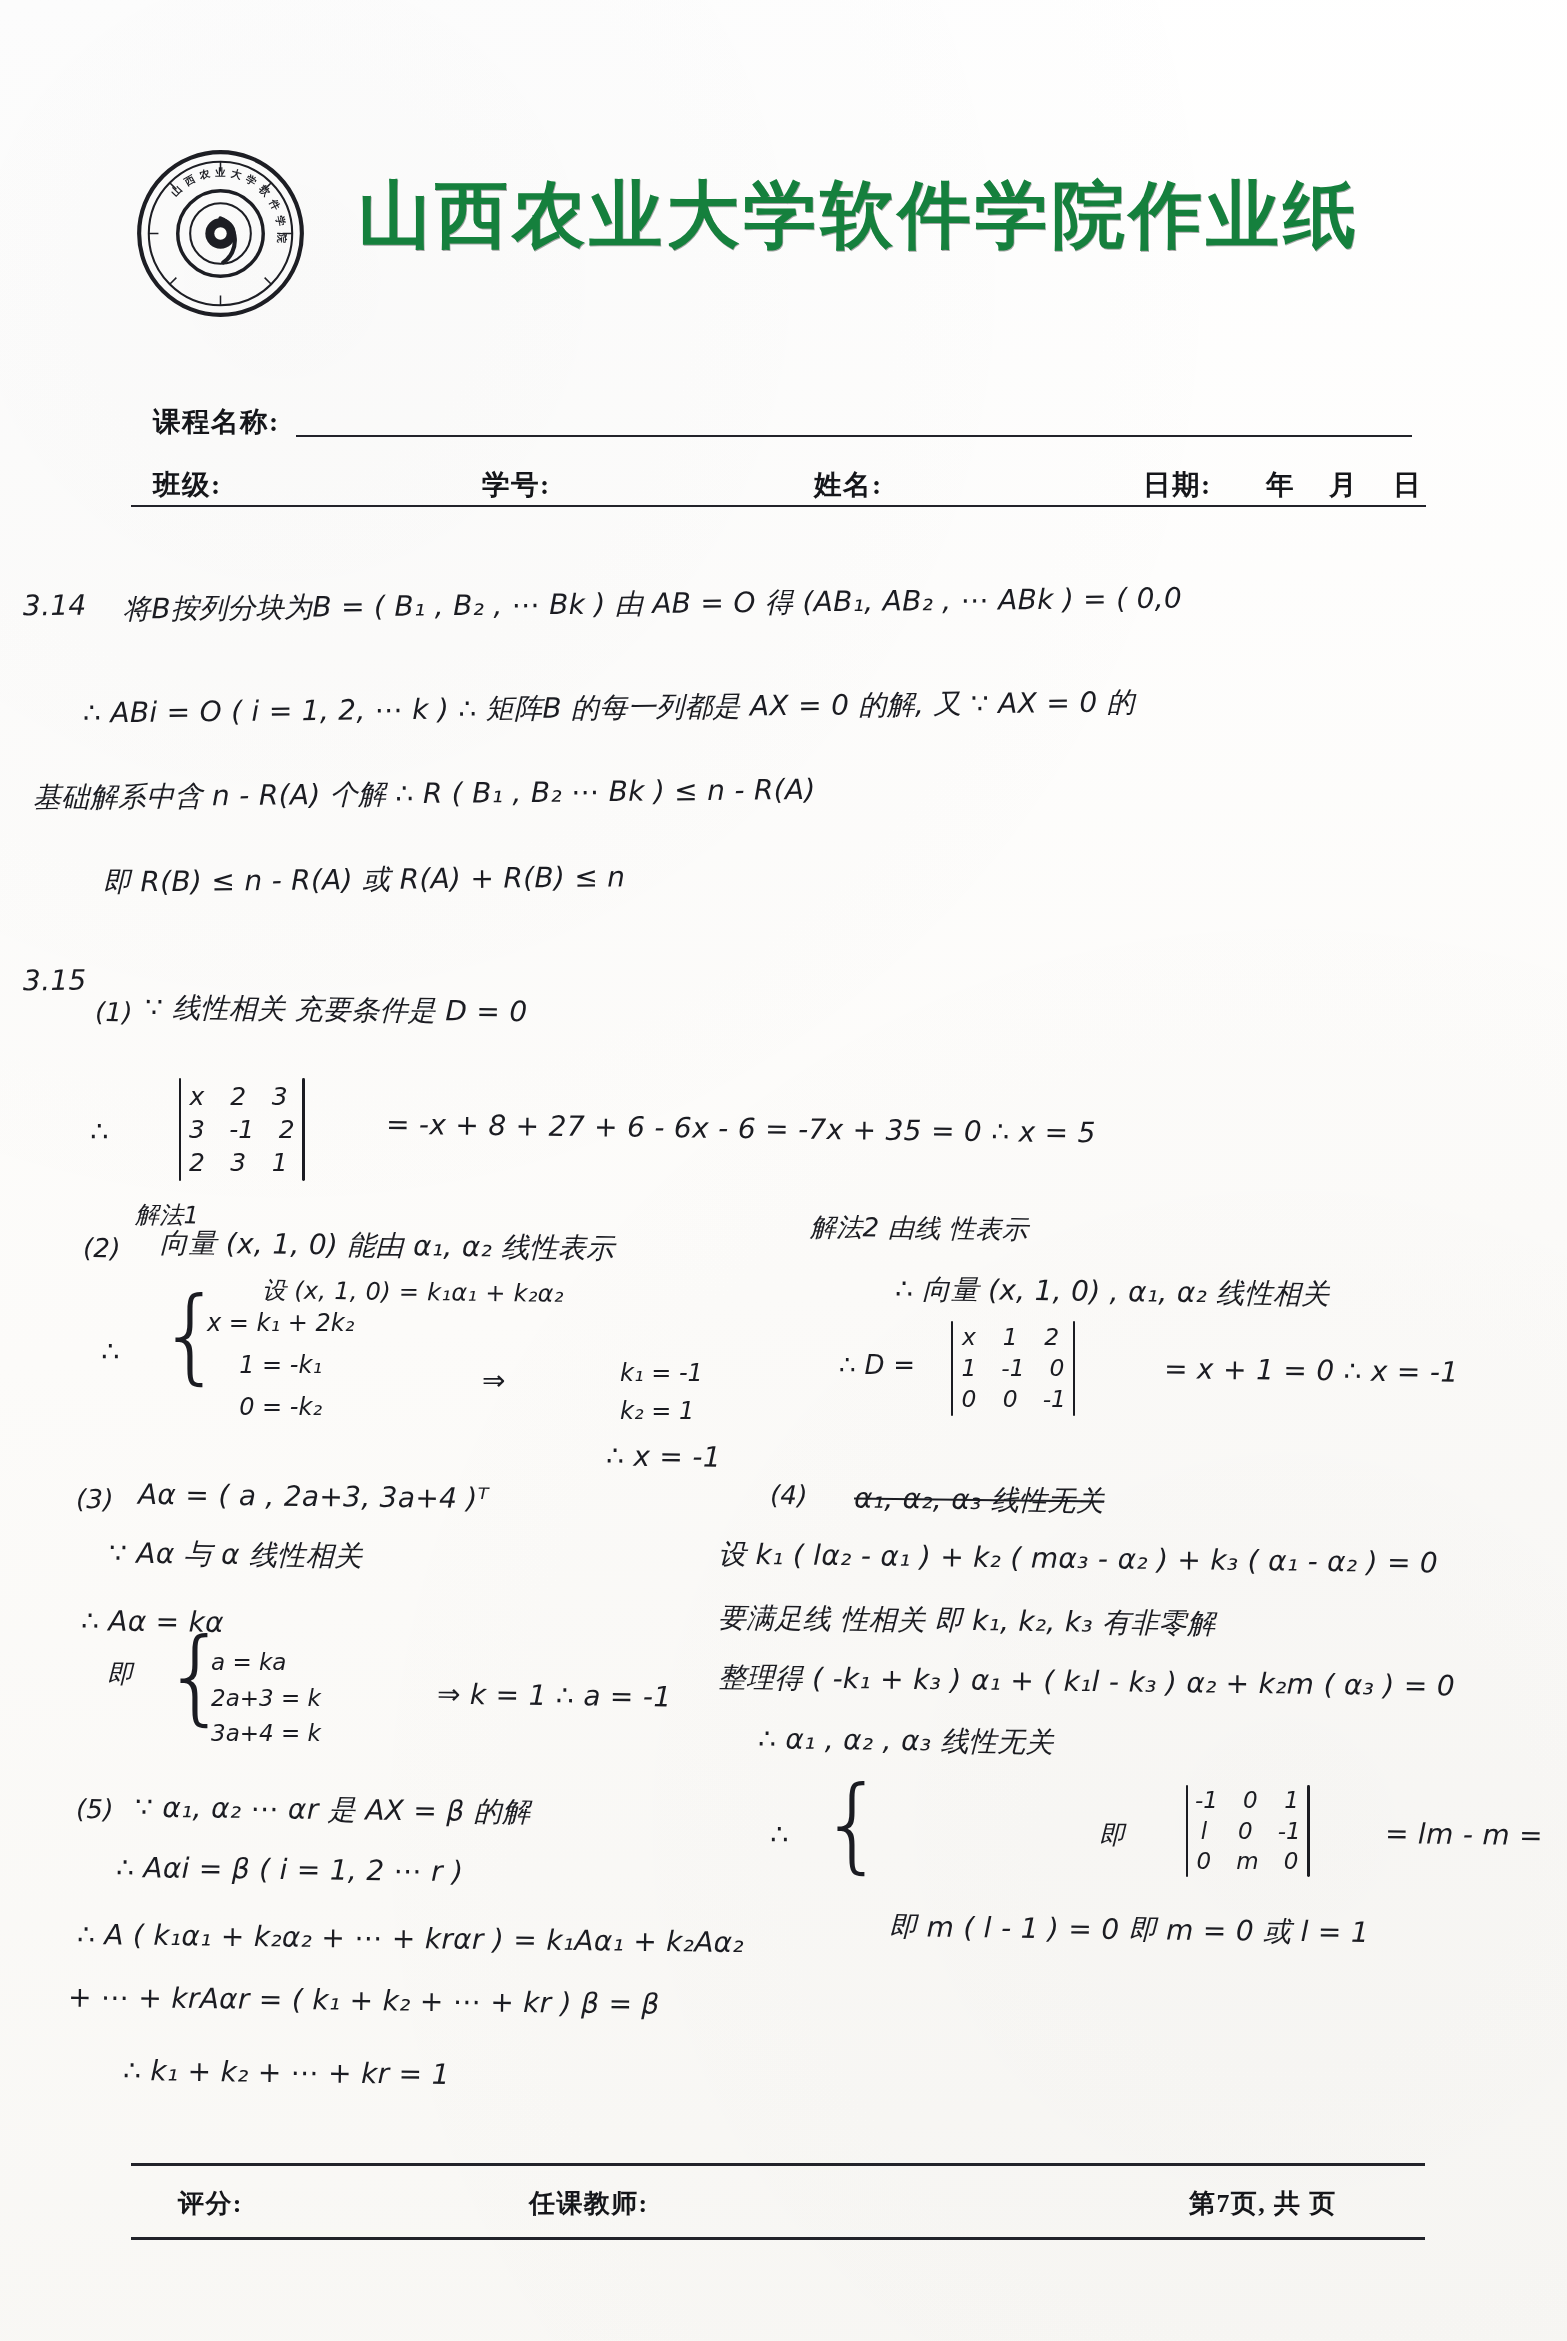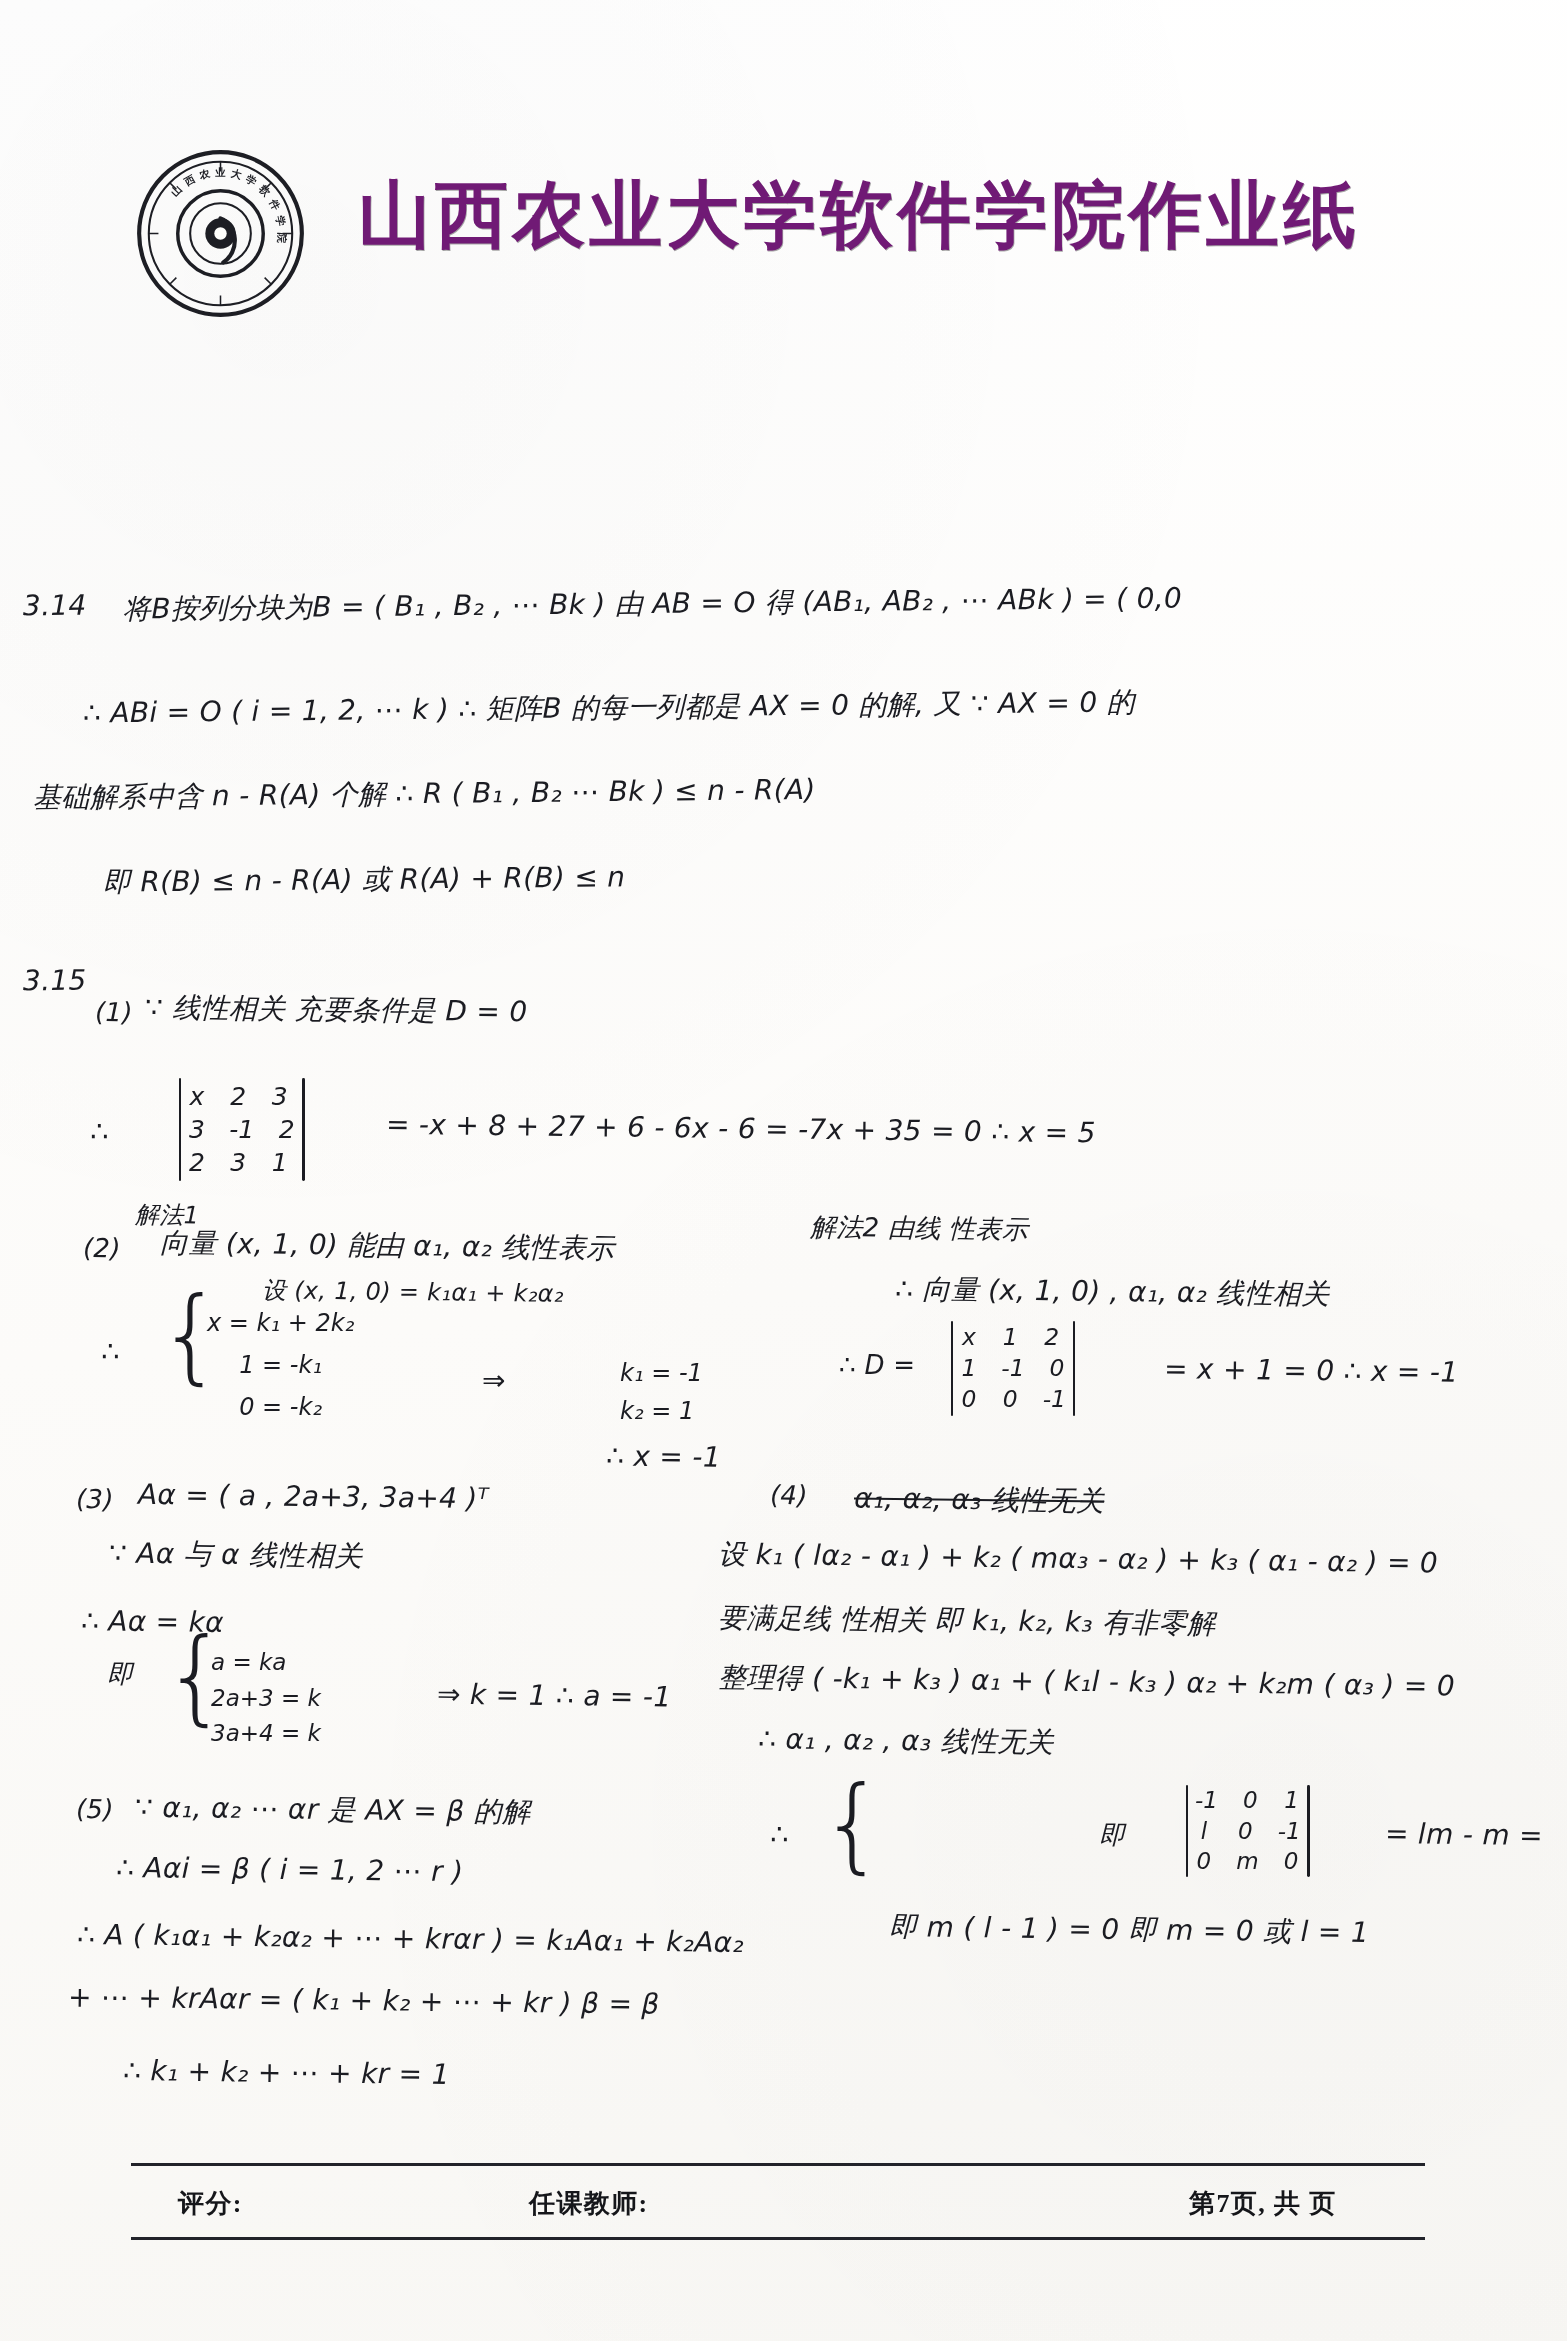--- a/index.html
+++ b/index.html
@@ -47,21 +47,21 @@
   }
   .seal svg { display: block; }
   .school-title {
     position: absolute;
     left: 358px;
     top: 29px;
     font-family: "Liberation Serif", serif;
     font-weight: bold;
     font-size: 73px;
     letter-spacing: 4.1px;
-    color: #701a75;
+    color: #15803d;
     white-space: nowrap;
     text-shadow: 0.7px 0.7px 0 rgba(0,0,0,0.35);
   }
 
   
   .form-area {
     position: absolute;
     left: 0; right: 0;
     top: 403px;
     height: 138px;
@@ -205,20 +205,33 @@
           <text x="124" y="40" text-anchor="middle" transform="rotate(46 124 124)">软</text>
           <text x="124" y="40" text-anchor="middle" transform="rotate(62 124 124)">件</text>
           <text x="124" y="40" text-anchor="middle" transform="rotate(78 124 124)">学</text>
           <text x="124" y="40" text-anchor="middle" transform="rotate(94 124 124)">院</text>
         </g>
       </svg>
     </div>
     <div class="school-title">山西农业大学软件学院作业纸</div>
   </div>
 
+  <div class="form-area">
+    <div class="field-label" style="left:153px; top:0;">课程名称:</div>
+    <div class="rule" style="left:296px; top:32px; width:1116px;"></div>
+
+    <div class="field-label" style="left:153px; top:63px;">班级:</div>
+    <div class="field-label" style="left:482px; top:63px;">学号:</div>
+    <div class="field-label" style="left:814px; top:63px;">姓名:</div>
+    <div class="field-label" style="left:1143px; top:63px;">日期:</div>
+    <div class="field-label" style="left:1266px; top:63px;">年</div>
+    <div class="field-label" style="left:1329px; top:63px;">月</div>
+    <div class="field-label" style="left:1393px; top:63px;">日</div>
+    <div class="rule" style="left:131px; top:102px; width:1295px;"></div>
+  </div>
 
   <div class="hw s1 tilt2" style="left:23.4px; top:589px;text-align:center;">3.14</div>
   <div class="hw s1 tilt2" style="left:123px; top:585px;">将B按列分块为B = ( B₁ , B₂ , ⋯ Bk )   由 AB = O          得 (AB₁, AB₂ , ⋯ ABk ) = ( 0,0</div>
   <div class="hw s1 tilt2" style="left:83px; top:689px;">∴ ABi = O ( i = 1, 2, ⋯ k )      ∴ 矩阵B 的每一列都是 AX = 0 的解, 又 ∵ AX = 0 的</div>
   <div class="hw s1 tilt2" style="left:33px; top:775px;">基础解系中含 n - R(A) 个解   ∴ R ( B₁ , B₂ ⋯ Bk ) ≤ n - R(A)</div>
   <div class="hw s1 tilt2" style="left:103px; top:861px;">即 R(B) ≤ n - R(A)        或 R(A) + R(B) ≤ n</div>
 
   <div class="hw s1 tilt2" style="left:23.4px; top:964px;">3.15</div>
 
   <div class="hw s2 tilt3" style="left:95px; top:997px;">(1)</div>

